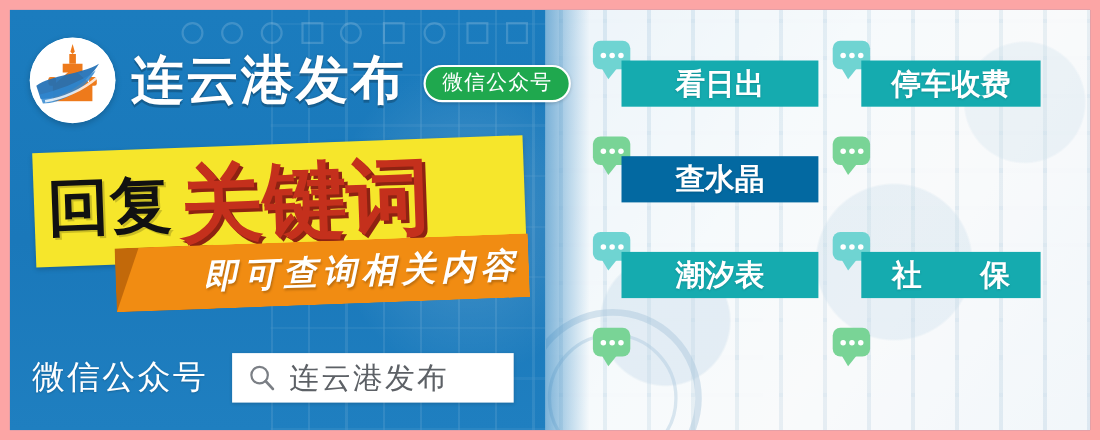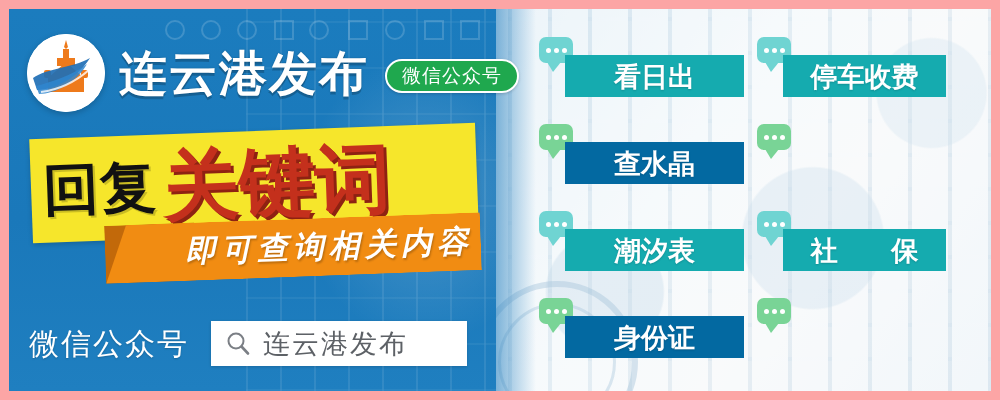--- a/index.html
+++ b/index.html
@@ -325,21 +325,20 @@
       <div class="kw-btn">潮汐表</div>
     </div>
 
     <div class="kw-cell green" style="left:0px;top:271px;">
       <span class="bubble">
           <i></i>
           <i></i>
           <i></i>
           <span class="tail"></span>
         </span>
-      <div class="kw-btn">身份证</div>
     </div>
 
     <div class="kw-cell green wide" style="left:218px;top:271px;">
       <span class="bubble">
           <i></i>
           <i></i>
           <i></i>
           <span class="tail"></span>
         </span>
     </div>

